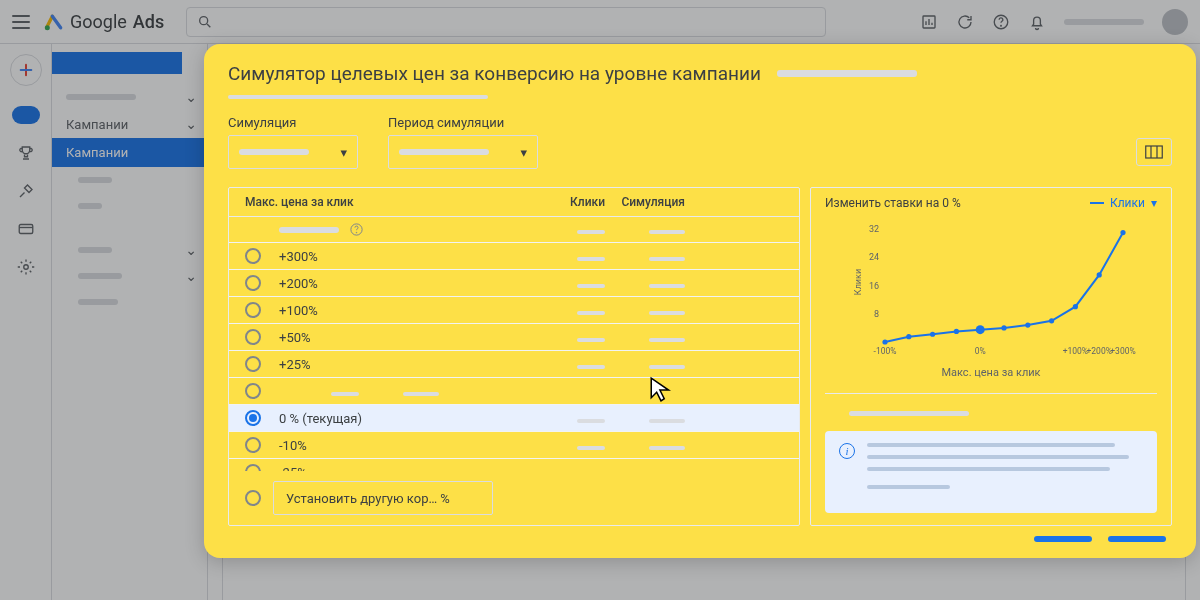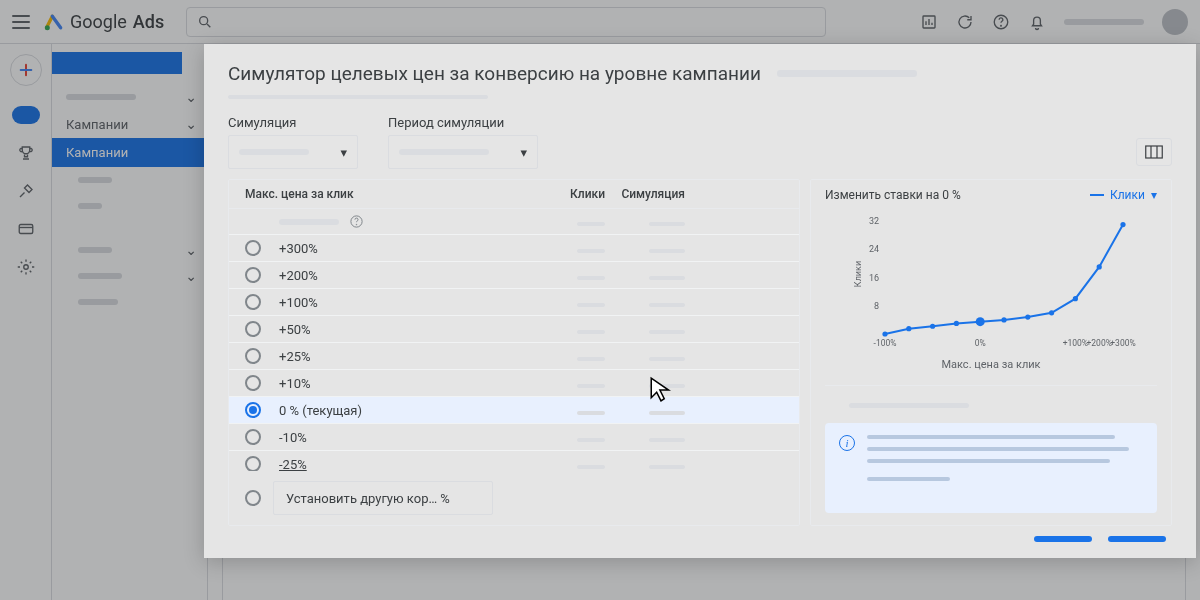--- a/index.html
+++ b/index.html
@@ -45,33 +45,33 @@
   .main .chart-stub { height: 150px; margin-bottom: 8px; position:relative; }
   .main .table-stub { height: 300px; }
   .redline { position:absolute; top:20px; left:20px; right:20px; bottom:20px; }
   .redline svg { width:100%; height:100%; }
   .below-toolbar { display:flex; justify-content:flex-end; gap:24px; margin:10px 0; color:#5f6368; }
 
   
   .dim { position: absolute; inset: 0; background: rgba(32,33,36,0.35); }
 
   
-  .modal { position: absolute; left: 204px; right: 4px; top: 44px; bottom: 42px; background: #e5e5e5; border-radius: 0; box-shadow: 0 4px 20px rgba(0,0,0,0.2); padding: 18px 24px 16px 24px; display: flex; flex-direction: column; }
+  .modal { position: absolute; left: 204px; right: 4px; top: 44px; bottom: 42px; background: #fde047; border-radius: 16px; box-shadow: 0 4px 20px rgba(0,0,0,0.2); padding: 18px 24px 16px 24px; display: flex; flex-direction: column; }
   .modal h1 { font-size: 19px; font-weight: 400; color: #3c4043; display:flex; align-items:center; gap:16px; }
   .modal h1 .ph { width:140px; height:7px; }
   .subtitle-line { width: 260px; height: 4px; background: #dadce0; border-radius: 2px; margin-top: 10px; }
 
   .controls { display: flex; align-items: flex-end; gap: 30px; margin-top: 16px; }
   .ctrl label { font-size: 13px; color: #3c4043; display:block; margin-bottom:5px; }
   .select-box { width: 130px; height: 34px; border: 1px solid #dadce0; border-radius: 2px; display:flex; align-items:center; justify-content:space-between; padding:0 10px; }
   .select-box.wide { width: 150px; }
   .controls .spacer { flex:1; }
   .layout-toggle { width: 36px; height: 28px; border:1px solid #dadce0; border-radius:3px; display:flex; align-items:center; justify-content:center; margin-bottom:3px; }
 
-  .modal-body { flex:1; display:flex; gap:0; margin-top: 10px; min-height:0; }
+  .modal-body { flex:1; display:flex; gap:0; margin-top: 18px; min-height:0; }
 
   
   .sim-table { flex: 1 1 500px; border:1px solid #e8eaed; border-radius:2px; display:flex; flex-direction:column; min-height:0; }
   .sim-table .head { display:flex; padding: 7px 16px; border-bottom:1px solid #e8eaed; font-size:12px; font-weight:500; color:#3c4043; }
   .sim-table .head .c1 { width: 280px; }
   .sim-table .head .c2, .sim-table .head .c3 { width: 80px; text-align:right; }
   .sim-table .row { display:flex; align-items:center; padding: 5px 16px; border-bottom: 1px solid #f1f3f4; font-size: 13px; }
   .sim-table .row:last-child { border-bottom:none;text-decoration:underline; }
   .sim-table .row .radio { width: 16px; height:16px; border:2px solid #80868b; border-radius:50%; margin-right: 18px; flex-shrink:0; position:relative; }
   .sim-table .row.selected .radio { border-color:#1a73e8; }
@@ -348,21 +348,20 @@
             <div class="c3"><span class="placeholder ph ph3"></span></div>
           </div>
           <div class="row">
             <span class="radio"></span>
             <div class="c1">+25%</div>
             <div class="c2"><span class="placeholder ph"></span></div>
             <div class="c3"><span class="placeholder ph ph3"></span></div>
           </div>
           <div class="row">
             <span class="radio"></span>
-            <div class="c1">+10%</div>
             <div class="c2"><span class="placeholder ph"></span></div>
             <div class="c3"><span class="placeholder ph ph3"></span></div>
           </div>
           <div class="row selected">
             <span class="radio"></span>
             <div class="c1">0 % (текущая)</div>
             <div class="c2"><span class="placeholder ph"></span></div>
             <div class="c3"><span class="placeholder ph ph3"></span></div>
           </div>
           <div class="row">

